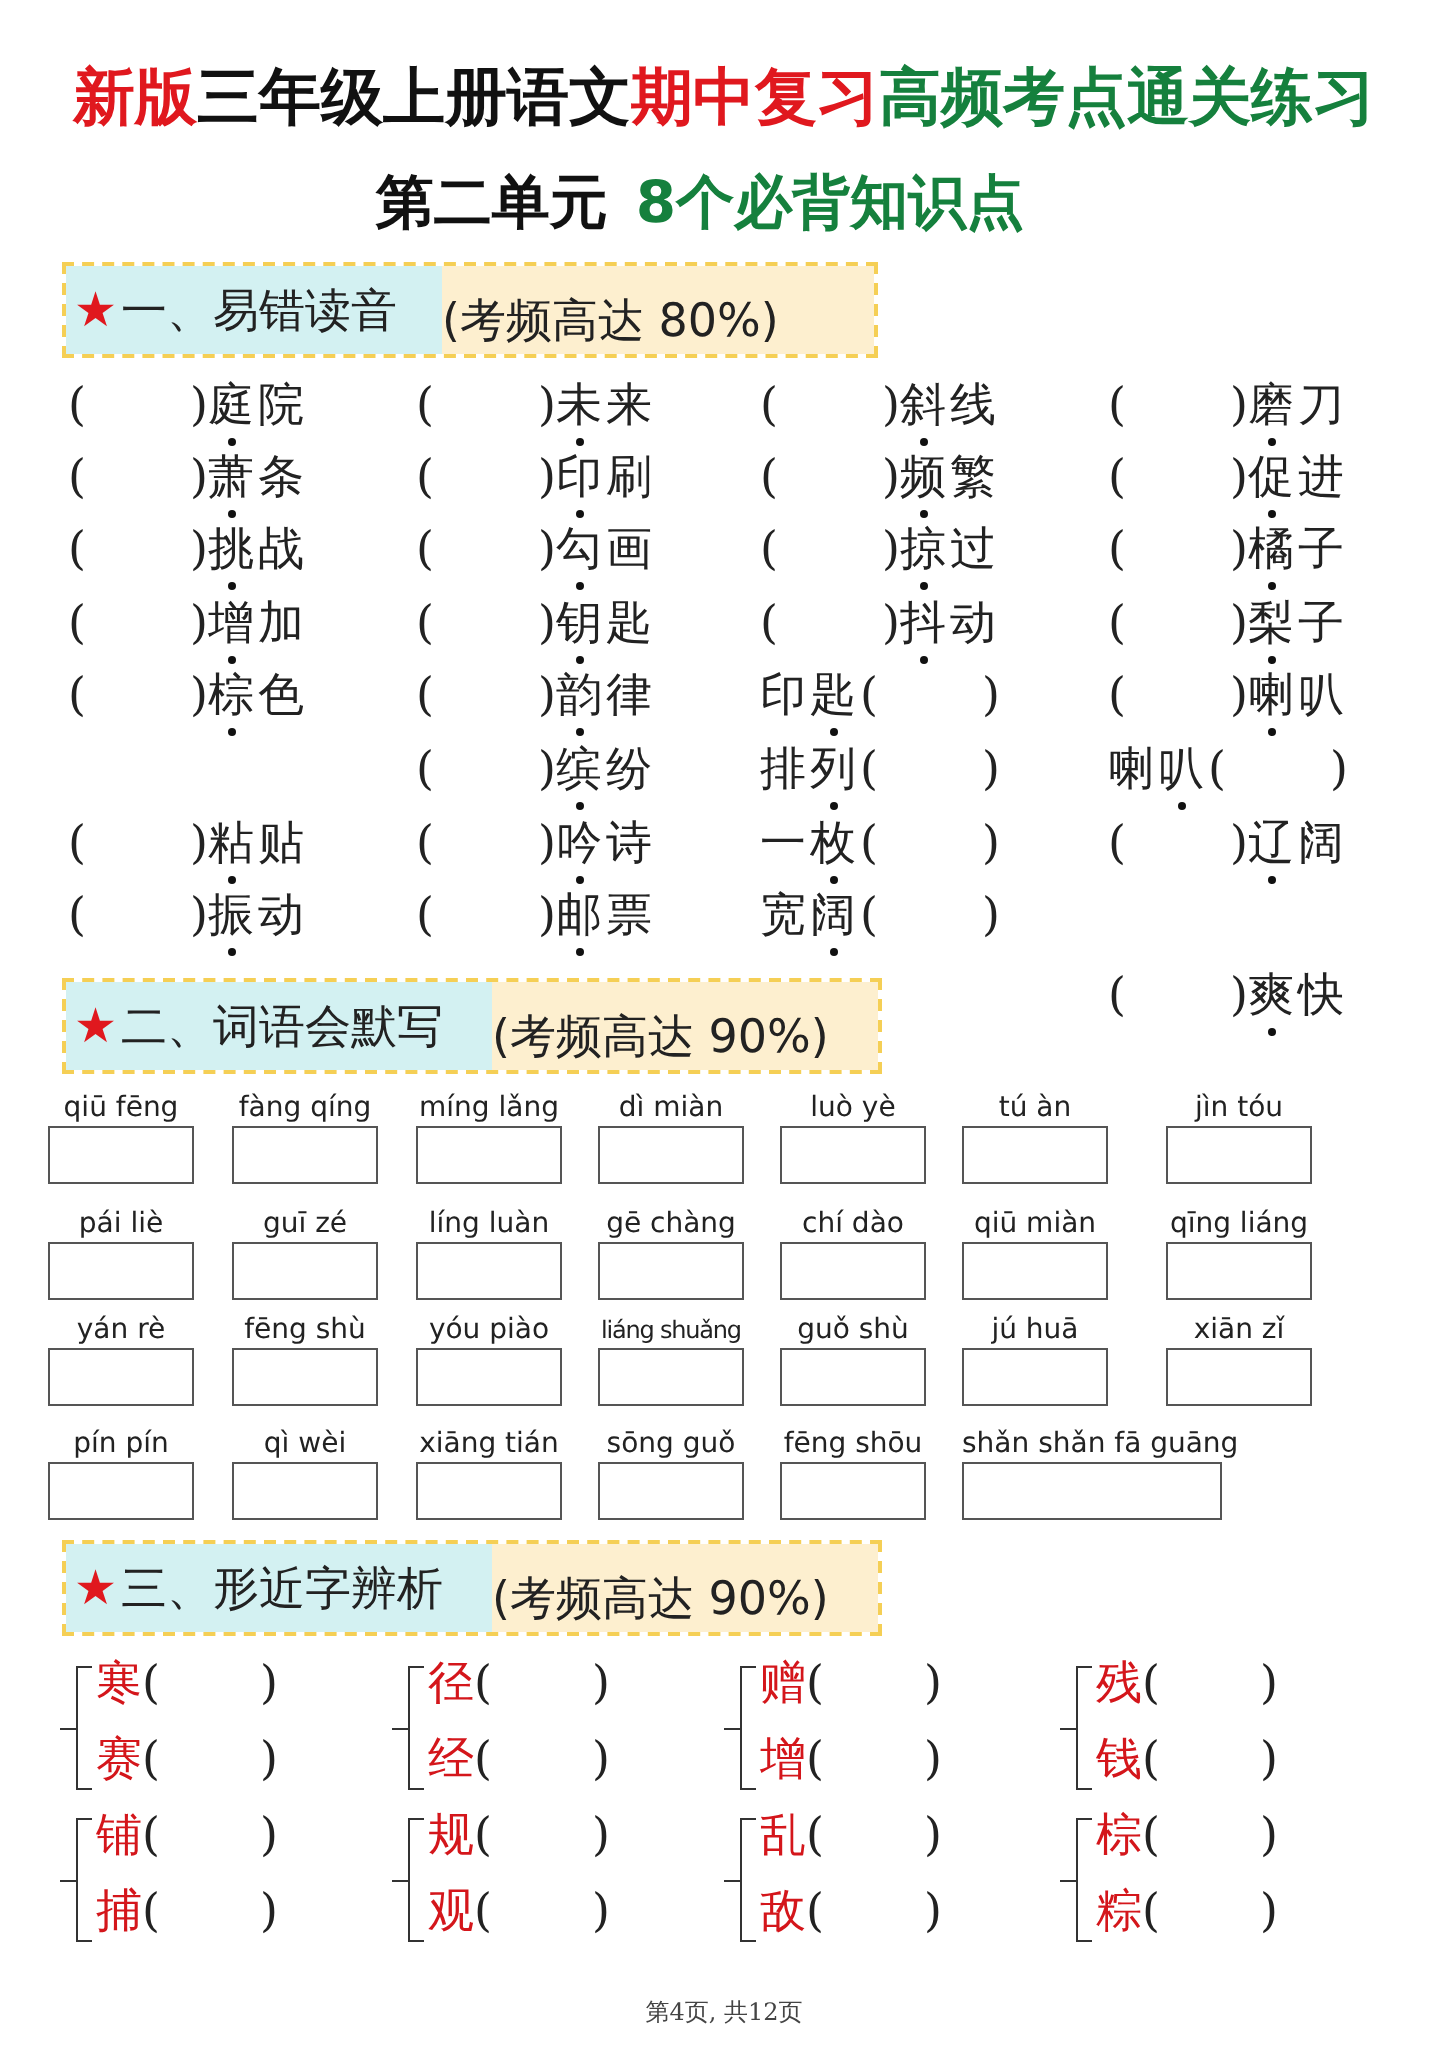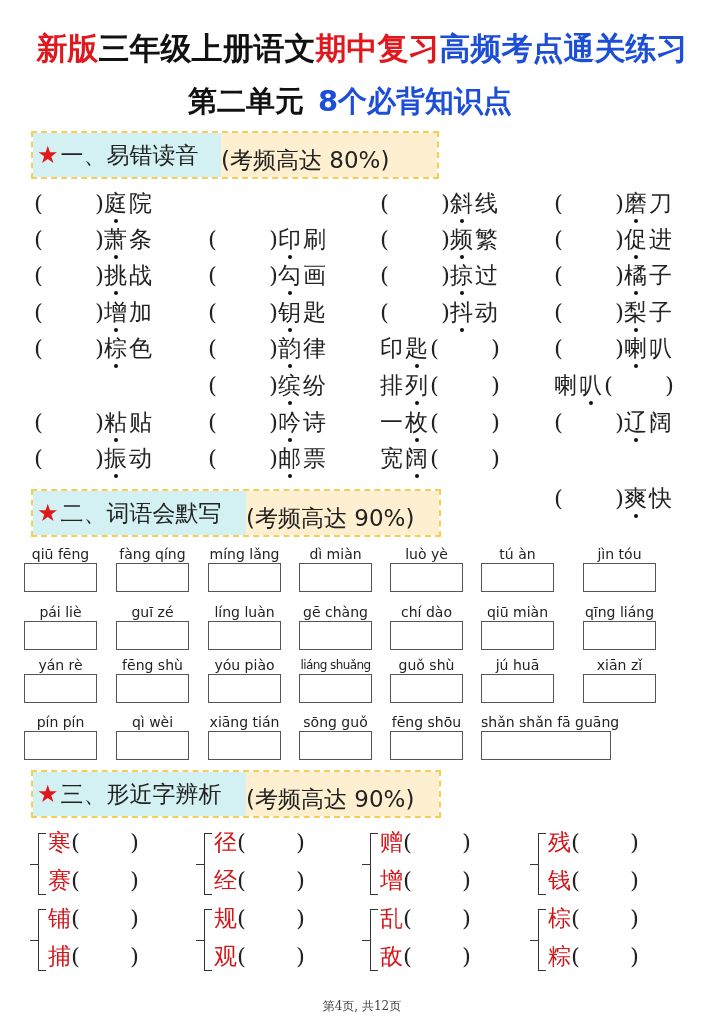--- a/index.html
+++ b/index.html
@@ -11,21 +11,21 @@
     font-size: 31px; font-weight: bold; letter-spacing: 0px; white-space: nowrap;
     font-family: "DejaVu Sans", "Liberation Sans", sans-serif;
   }
   .title-line2 {
     position: absolute; left: 0; top: 82px; width: 700px; text-align: center;
     font-size: 29px; font-weight: bold; white-space: nowrap;
     font-family: "DejaVu Sans", "Liberation Sans", sans-serif;
   }
   .red { color: #e0181e; }
   .black { color: #111; }
-  .blue { color: #1d4ed8; }
+  .blue { color: #15803d; }
   .gap { display: inline-block; width: 14px; }
 
   .sec-head {
     position: absolute; left: 31px; height: 48px;
     border: 2px dashed #f5cf55; display: flex; align-items: stretch;
     font-size: 23px; white-space: nowrap;
   }
   .sec-head .left { background: #d3f1f2; display: flex; align-items: center; padding-left: 4px; padding-right: 2px; }
   .sec-head .right { background: #fdefcf; display: flex; align-items: center; padding-right: 6px; }
   .star { color: #e0181e; font-size: 24px; margin-right: 2px; font-family: "DejaVu Sans", sans-serif; }
@@ -66,20 +66,21 @@
     <span>一、易错读音</span>
   </div>
   <div class="right" style="flex:1;">
     <span class="pct">(考频高达 80%)</span>
   </div>
 </div>
 
 <div id="s1">
     <div class="s1-row" style="top: 187px;">
       <div class="s1-cell" style="left: 34px;"><span class="paren">(<span style="display:inline-block;width:52px"></span>)</span><span class="word">庭院<span class="dot" style="left: 10px;"></span></span></div>
+      <div class="s1-cell" style="left: 208px;"><span class="paren">(<span style="display:inline-block;width:52px"></span>)</span><span class="word">未来<span class="dot" style="left: 10px;"></span></span></div>
       <div class="s1-cell" style="left: 380px;"><span class="paren">(<span style="display:inline-block;width:52px"></span>)</span><span class="word">斜线<span class="dot" style="left: 10px;"></span></span></div>
       <div class="s1-cell" style="left: 554px;"><span class="paren">(<span style="display:inline-block;width:52px"></span>)</span><span class="word">磨刀<span class="dot" style="left: 10px;"></span></span></div>
     </div>
     <div class="s1-row" style="top: 223px;">
       <div class="s1-cell" style="left: 34px;"><span class="paren">(<span style="display:inline-block;width:52px"></span>)</span><span class="word">萧条<span class="dot" style="left: 10px;"></span></span></div>
       <div class="s1-cell" style="left: 208px;"><span class="paren">(<span style="display:inline-block;width:52px"></span>)</span><span class="word">印刷<span class="dot" style="left: 10px;"></span></span></div>
       <div class="s1-cell" style="left: 380px;"><span class="paren">(<span style="display:inline-block;width:52px"></span>)</span><span class="word">频繁<span class="dot" style="left: 10px;"></span></span></div>
       <div class="s1-cell" style="left: 554px;"><span class="paren">(<span style="display:inline-block;width:52px"></span>)</span><span class="word">促进<span class="dot" style="left: 10px;"></span></span></div>
     </div>
     <div class="s1-row" style="top: 259px;">

